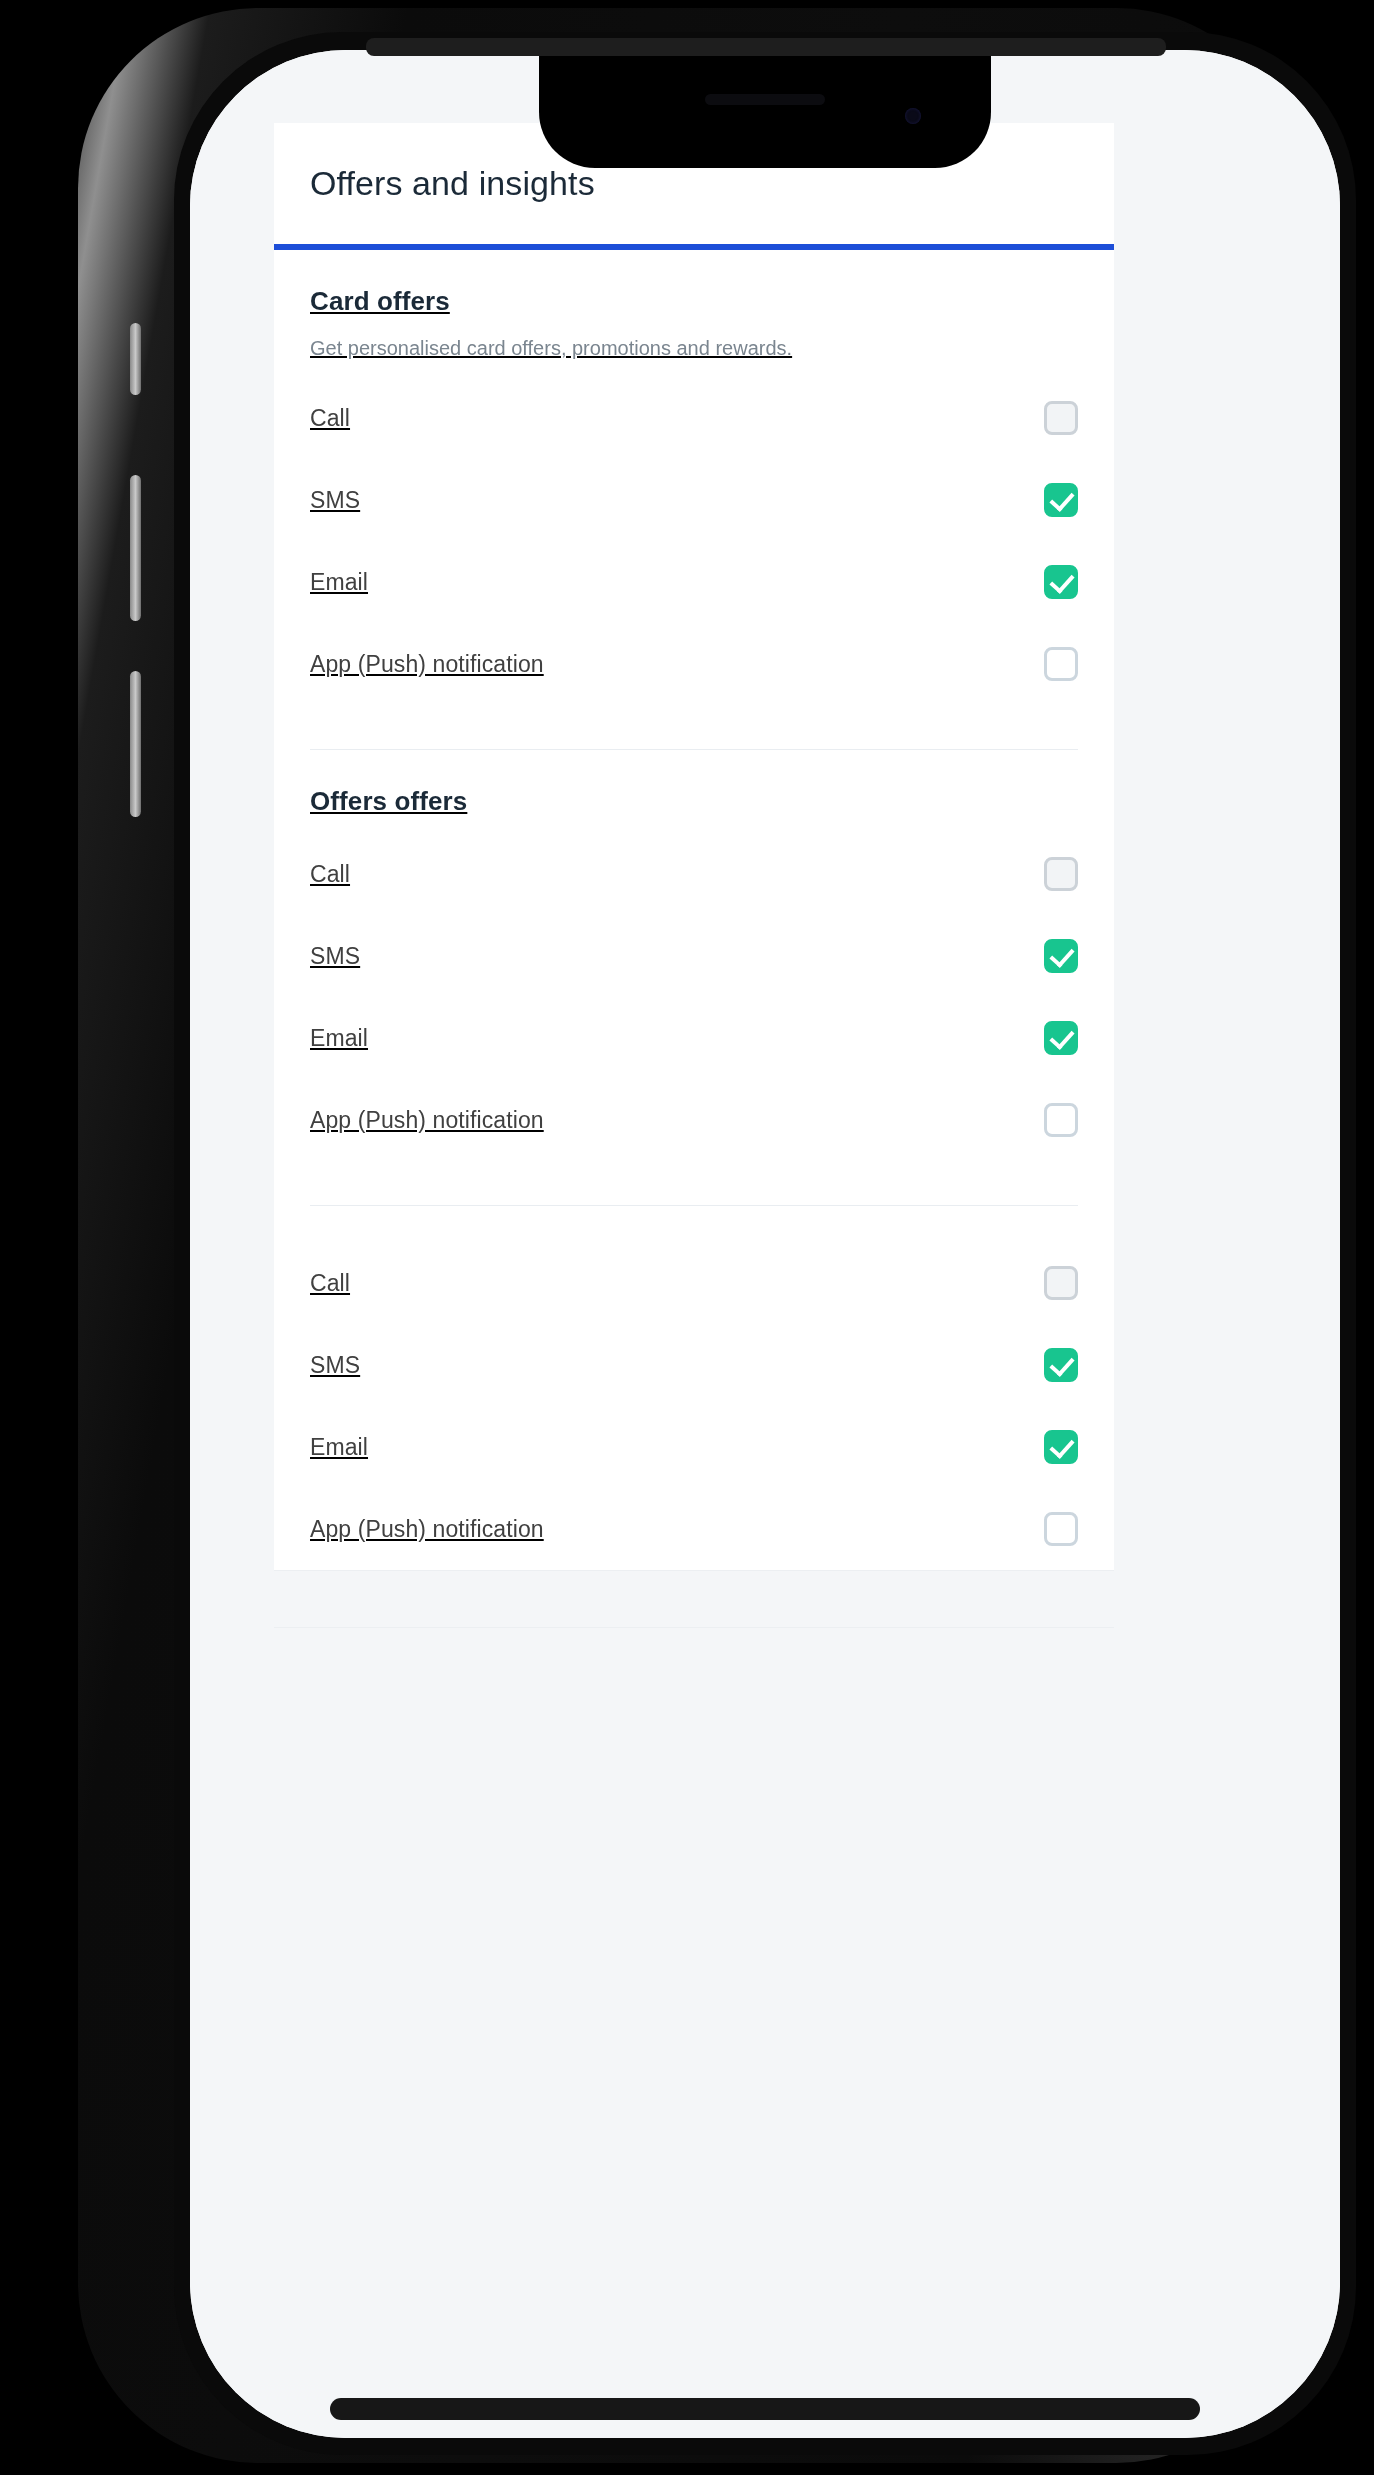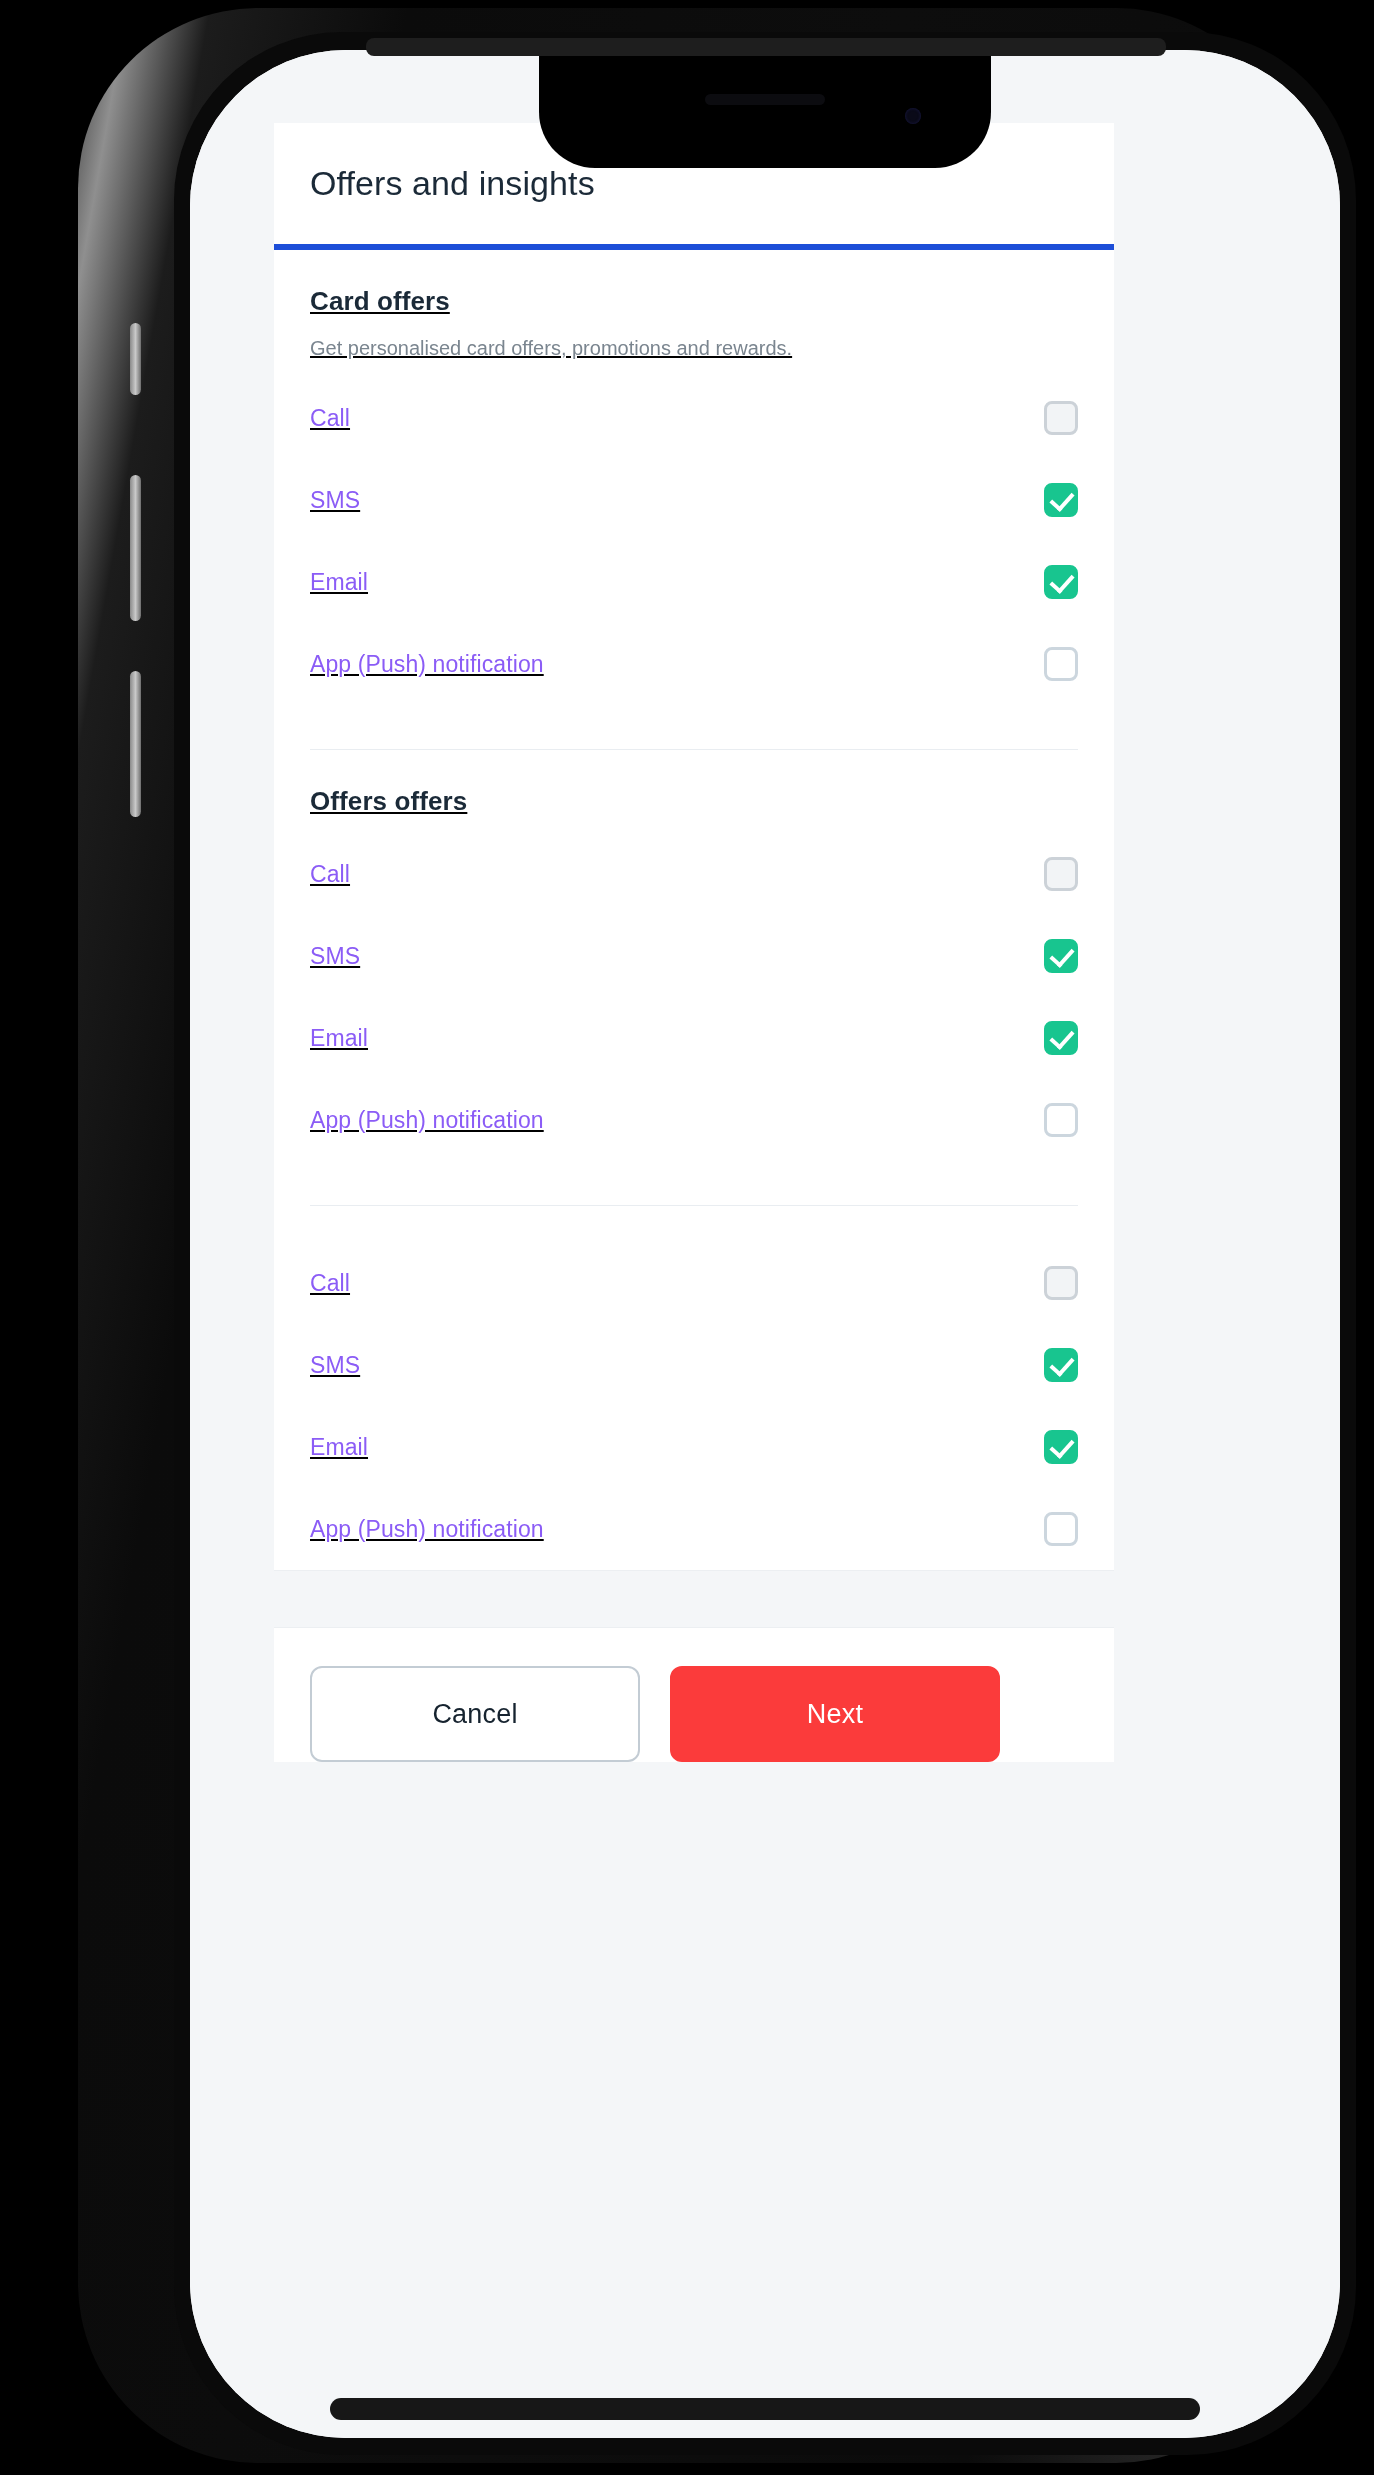--- a/index.html
+++ b/index.html
@@ -212,21 +212,21 @@
   }
 
   .opt-row {
     display: flex;
     align-items: center;
     justify-content: space-between;
     height: 82px;
   }
   .opt-label {
     font-size: 23px;
-    color: #8b5cf6;
+    color: #404040;
     letter-spacing: .1px;
   }
 
   
   .cb {
     width: 34px;
     height: 34px;
     border-radius: 8px;
     box-sizing: border-box;
     flex: 0 0 auto;
@@ -386,24 +386,20 @@
                 </div>
                 <div class="opt-row">
                   <div class="opt-label">App (Push) notification</div>
                   <div class="cb unchecked"></div>
                 </div>
               </div>
             </div>
 
           <div class="gap-strip"></div>
 
-          <div class="footer">
-            <div class="btn btn-cancel">Cancel</div>
-            <div class="btn btn-next">Next</div>
-          </div>
 
         </div>
 
       </div>
 
       <div class="notch">
         <div class="notch-speaker"></div>
         <div class="notch-cam"></div>
       </div>
 

